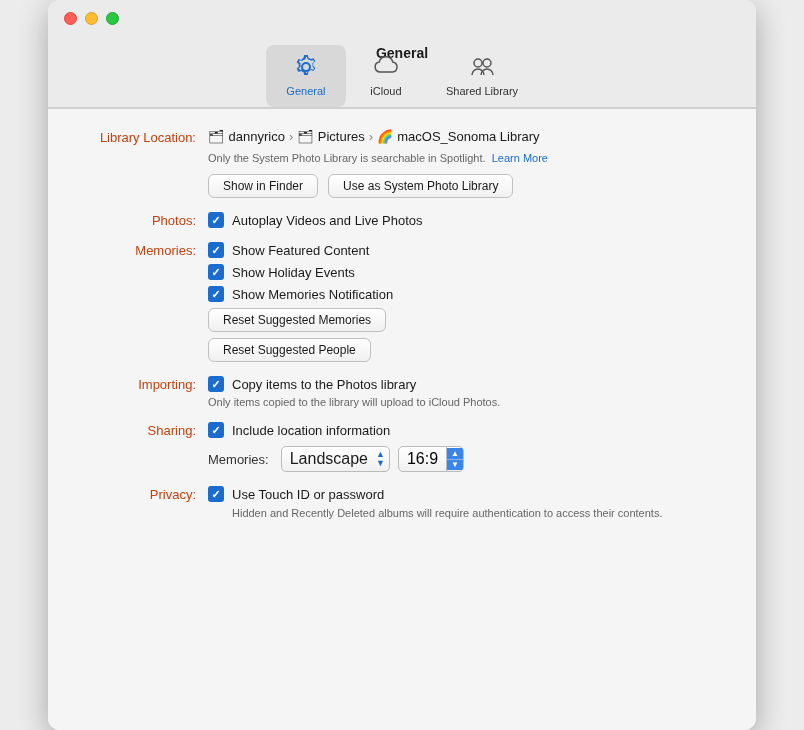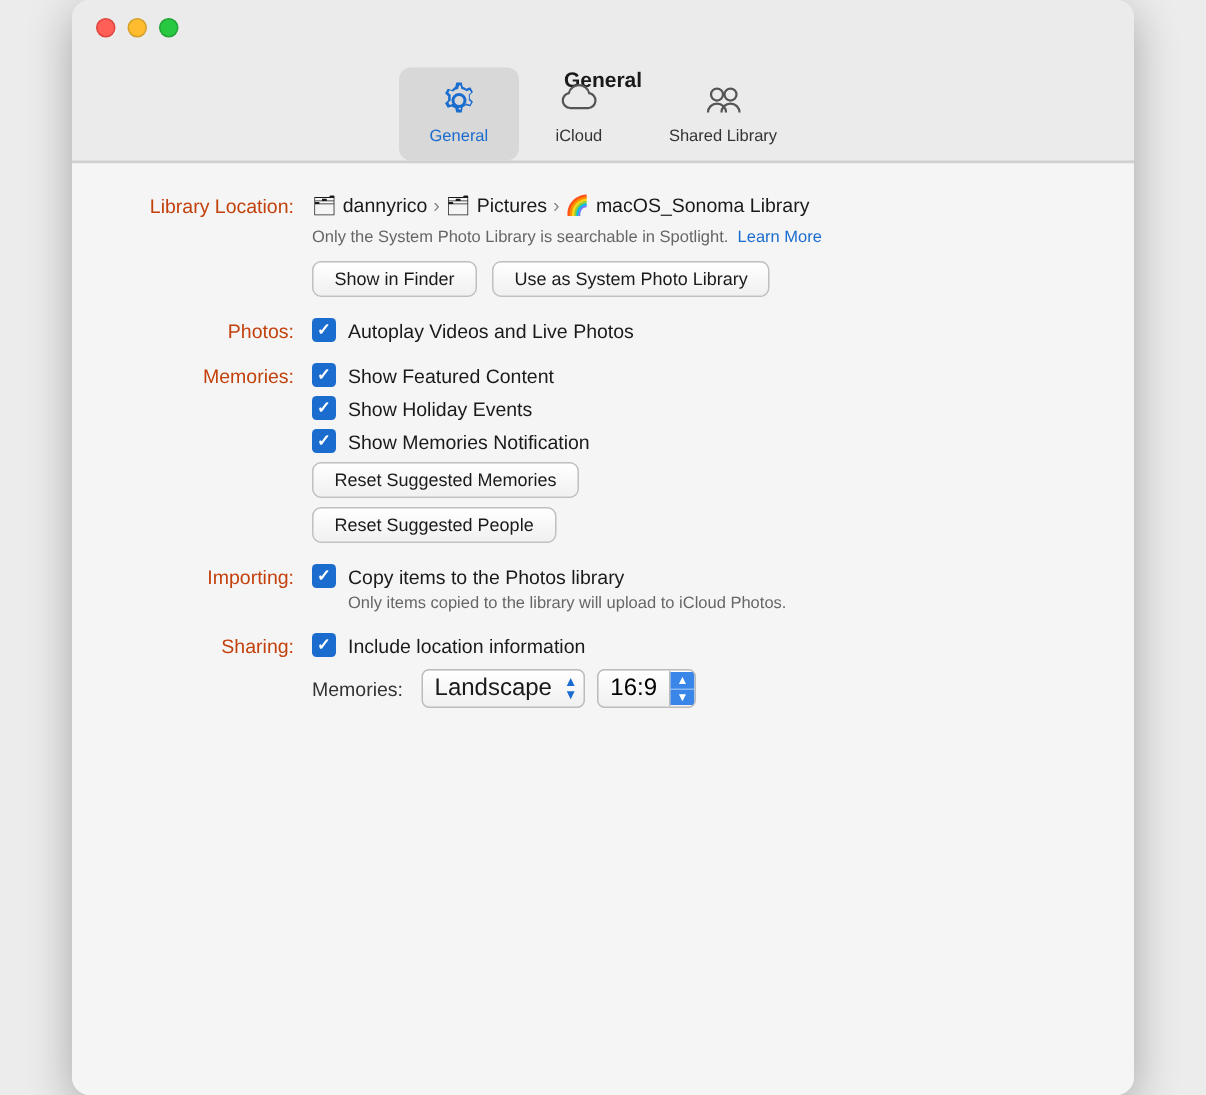--- a/index.html
+++ b/index.html
@@ -201,21 +201,20 @@
     }
 
     .checkbox-label {
       font-size: 13px;
       color: #1a1a1a;
     }
 
     .import-note {
       font-size: 11px;
       color: #666;
-      margin-left: 24px;
       margin-top: -2px;
     }
 
     .section-separator {
       margin-bottom: 14px;
     }
 
     .privacy-note {
       font-size: 11px;
       color: #666;
@@ -427,15 +426,25 @@
             <span class="stepbox-val">16:9</span>
             <div class="stepbox-btns">
               <div class="stepbox-btn">▲</div>
               <div class="stepbox-btn">▼</div>
             </div>
           </div>
         </div>
       </div>
     </div>
 
+    <div class="row section-separator">
+      <div class="row-label">Privacy:</div>
+      <div class="row-content">
+        <div class="checkbox-row">
+          <div class="checkbox"></div>
+          <span class="checkbox-label">Use Touch ID or password</span>
+        </div>
+        <div class="privacy-note">Hidden and Recently Deleted albums will require authentication to access their contents.</div>
+      </div>
+    </div>
 
   </div>
 </div>
 
 </body></html>

